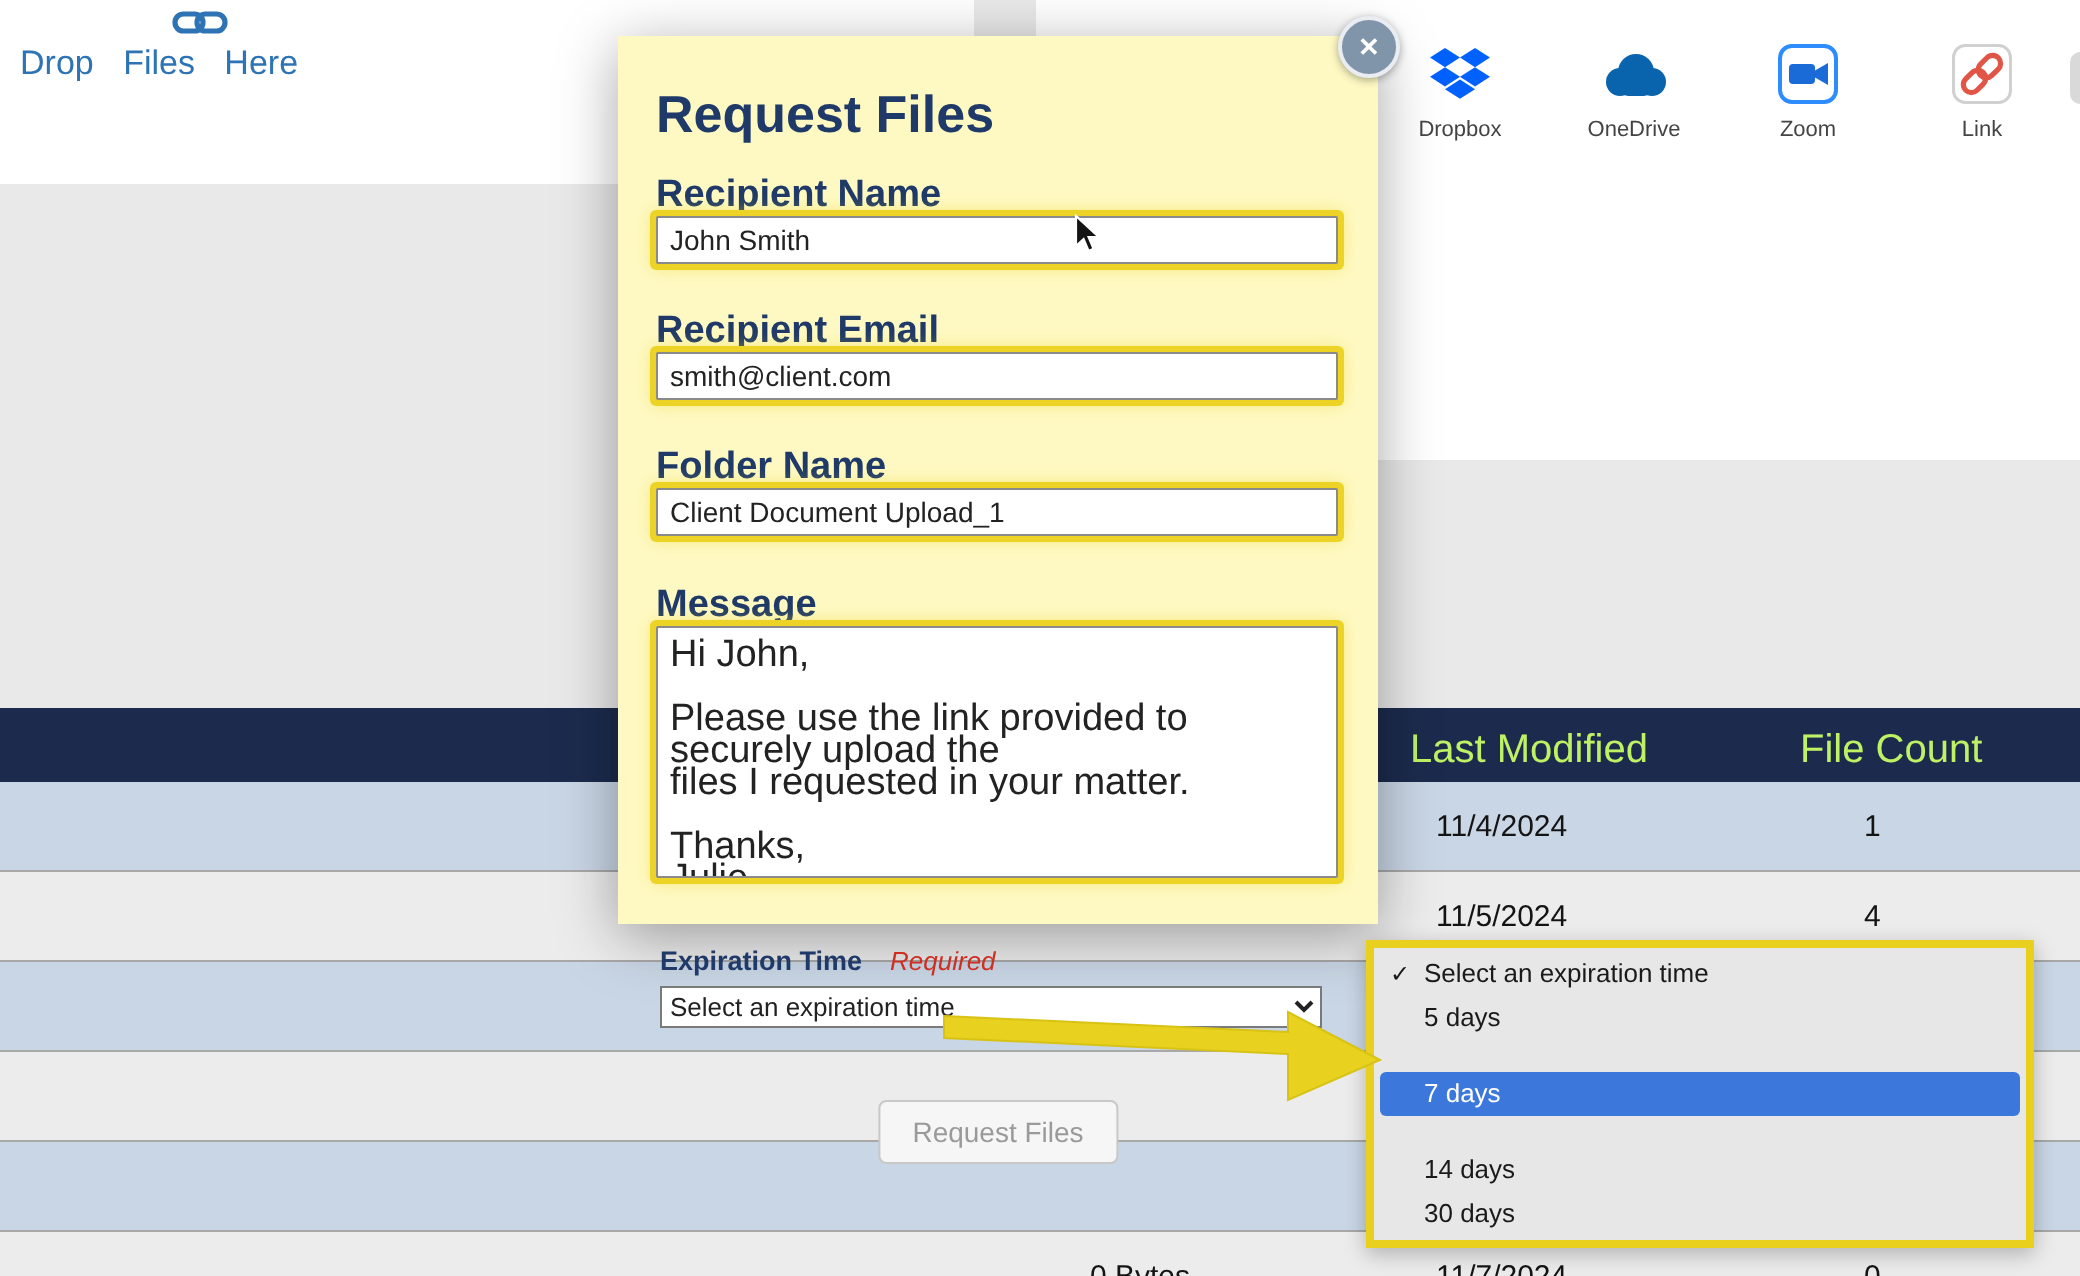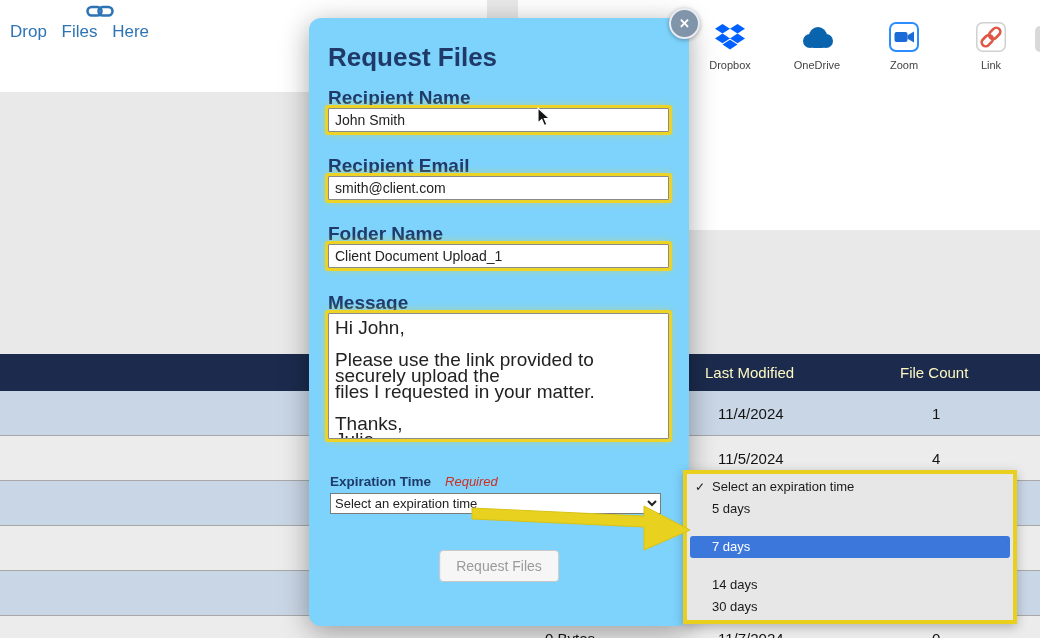--- a/index.html
+++ b/index.html
@@ -14,35 +14,35 @@
 
   .panel-right { position:absolute; left:518px; top:0; width:527px; height:230px; background:#fff; }
   .services { position:absolute; left:181px; top:22px; display:flex; gap:25px; }
   .service { width:62px; display:flex; flex-direction:column; align-items:center; gap:7px; }
   .service .glyph { height:30px; display:flex; align-items:center; justify-content:center; }
   .service .lbl { font-size:11px; color:#444; }
   .partial-icon { position:absolute; right:-4px; top:26px; width:14px; height:26px; background:#d9d9d9; border-radius:5px; }
 
   
   .table-header { position:absolute; left:0; top:354px; width:1040px; height:37px; background:#1c2b4d; }
-  .th { position:absolute; top:10px; font-size:15px; color:#fef9c3; }
+  .th { position:absolute; top:10px; font-size:20px; color:#bef264; }
   .th-mod { left:705px; }
   .th-count { left:900px; }
   .rows { position:absolute; left:0; top:391px; width:1040px; }
   .trow { position:relative; width:1040px; height:45px; border-bottom:1px solid #a8a8a8; }
   .trow.odd  { background:#c9d6e5; }
   .trow.even { background:#ececec; }
   .cell { position:absolute; top:14px; font-size:15px; color:#141414; }
   .cell.size { left:545px; }
   .cell.mod  { left:718px; }
   .cell.cnt  { left:932px; }
 
   
-  .modal { position:absolute; left:309px; top:18px; width:380px; height:608px; background:#7dd3fc;
-           border-radius:12px; box-shadow:0 6px 28px rgba(0,0,0,.35); z-index:10; }
+  .modal { position:absolute; left:309px; top:18px; width:380px; height:444px; background:#fef9c3;
+           border-radius:0; box-shadow:0 6px 28px rgba(0,0,0,.35); z-index:10; }
   .modal-title { position:absolute; left:19px; top:24px; font-size:26px; font-weight:bold; color:#1f3a68; }
   .close-btn { position:absolute; left:669px; top:8px; width:31px; height:31px; border-radius:50%;
                background:#8094aa; border:2px solid #e9edf2; box-shadow:0 1px 4px rgba(0,0,0,.35);
                color:#fff; font-size:13px; font-weight:bold; display:flex; align-items:center;
                justify-content:center; z-index:22; cursor:pointer; }
 
   .fg { position:absolute; left:19px; width:341px; }
   .fg label { display:block; font-size:19px; font-weight:bold; color:#1f3a68; margin-bottom:3px; line-height:15px; }
   .ti { width:100%; height:24px; border:1px solid #8a8a8a; font-size:14px; color:#222;
         padding:0 6px; font-family:inherit; background:#fff; }

